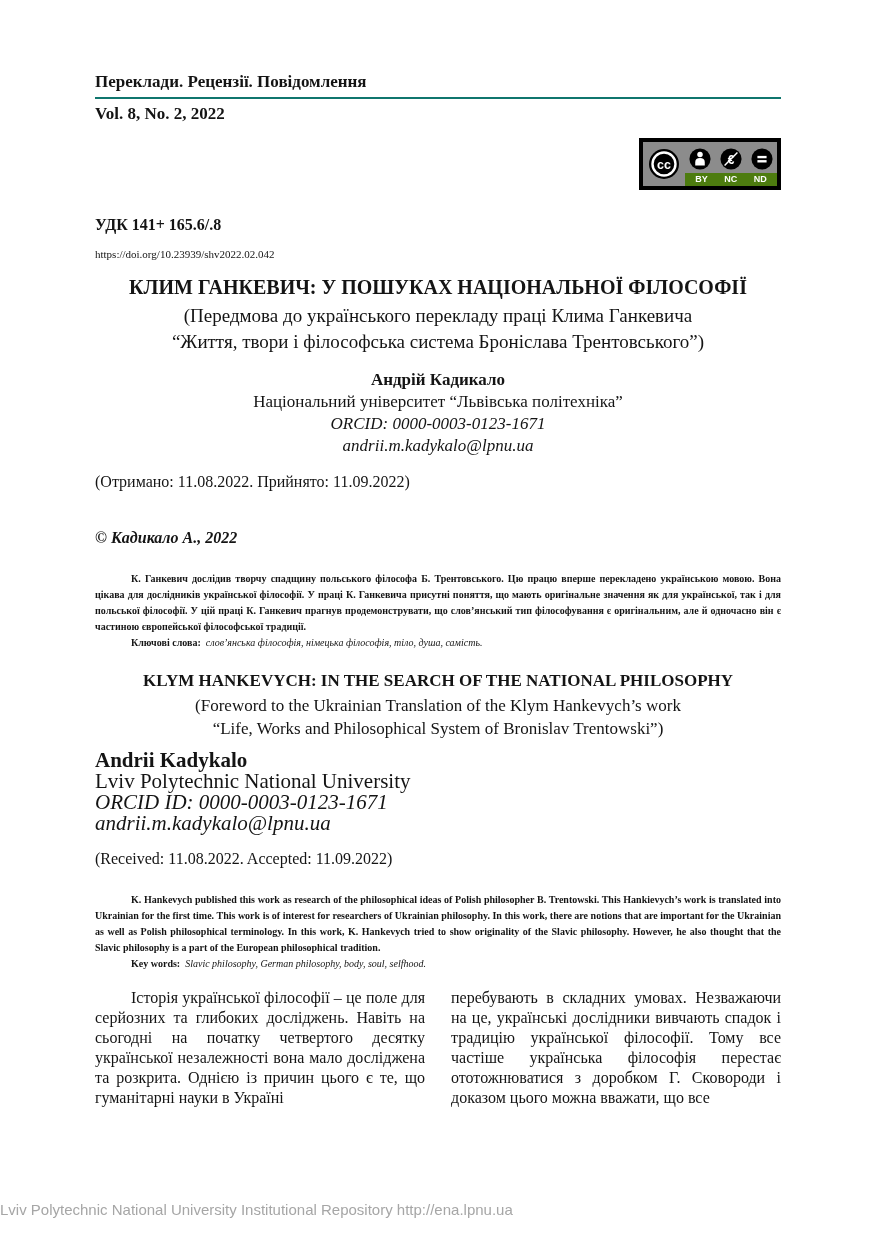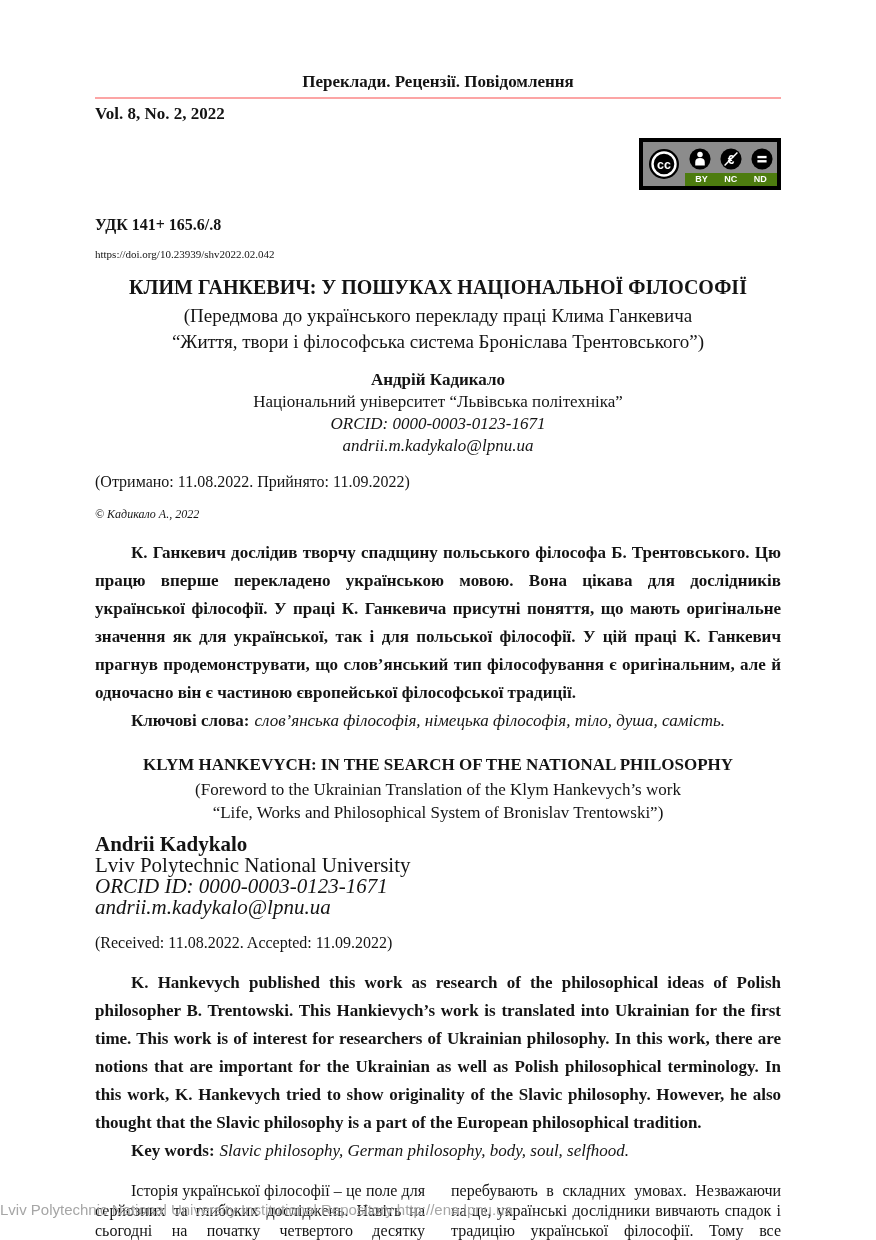--- a/index.html
+++ b/index.html
@@ -8,25 +8,25 @@
     width: 876px;
     height: 1240px;
     background: #ffffff;
     font-family: "Liberation Serif", serif;
     color: #141414;
     overflow: hidden;
   }
   .content { padding: 72px 95px 0 95px; }
 
   .journal-header {
-    text-align: center;
+    text-align: left;
     font-weight: bold;
     font-size: 17px;
     padding-bottom: 5px;
-    border-bottom: 2px solid #fca5a5;
+    border-bottom: 2px solid #0f766e;
   }
   .volume {
     font-weight: bold;
     font-size: 17px;
     margin-top: 5px;
   }
 
   .badge-row { display: flex; justify-content: flex-end; margin-top: 14px; }
   .cc-badge {
     display: flex;
@@ -59,23 +59,23 @@
     font-size: 20px;
     margin: 16px 0 0 0;
   }
   .subtitle { text-align: center; font-size: 19px; line-height: 26px; margin-top: 4px; }
 
   .author-block { text-align: center; margin-top: 14px; font-size: 17px; line-height: 22px; }
   .author-name { font-weight: bold; }
   .italic { font-style: italic; }
 
   .received { font-size: 16px; margin-top: 16px; }
-  .copyright { font-size: 12px; font-style: italic; margin-top: 16px; }
+  .copyright { font-size: 16px; font-style: italic; margin-top: 38px; font-weight: bold; }
 
-  .abstract { margin-top: 17px; font-size: 17px; line-height: 28px; text-align: justify; }
+  .abstract { margin-top: 24px; font-size: 10px; line-height: 16px; text-align: justify; }
   .abstract p { margin: 0; text-indent: 36px; font-weight: bold; }
   .kw-label { font-weight: bold; margin-right: 5px; }
   .kw-text { font-weight: normal; font-style: italic; }
 
   .title-en { text-align: center; font-weight: bold; font-size: 17px; margin: 20px 0 0 0; }
   .subtitle-en { text-align: center; font-size: 17px; line-height: 23px; margin-top: 3px; }
   .author-block-en { margin-top: 10px; font-size: 21px; line-height: 21px; }
 
   .columns { display: flex; gap: 26px; margin-top: 16px; font-size: 16px; line-height: 20px; text-align: justify; }
   .col { flex: 1; }

